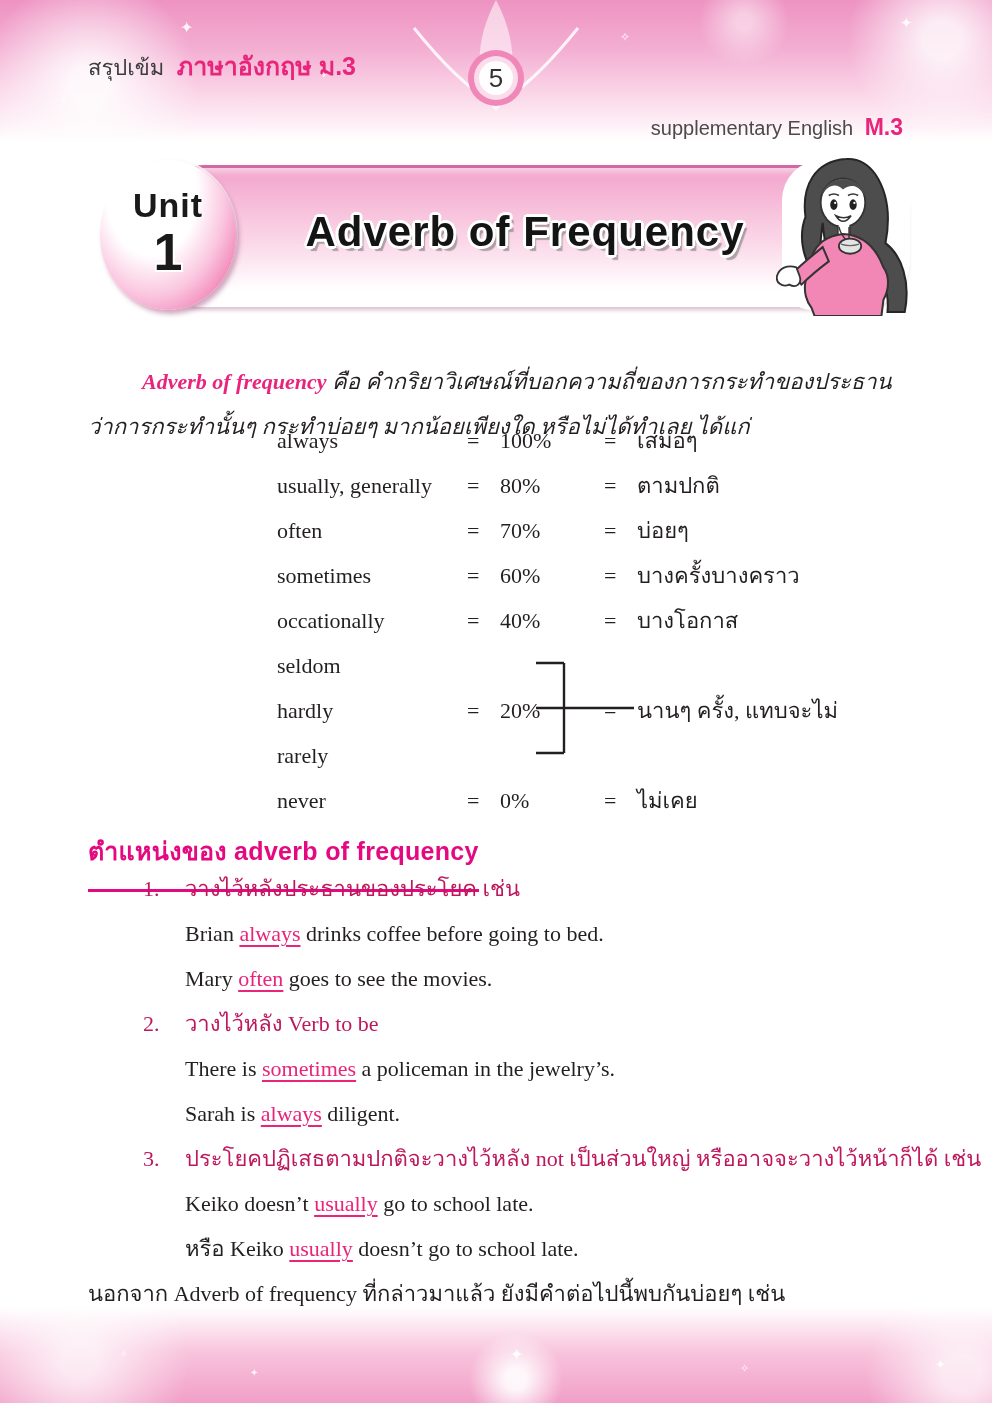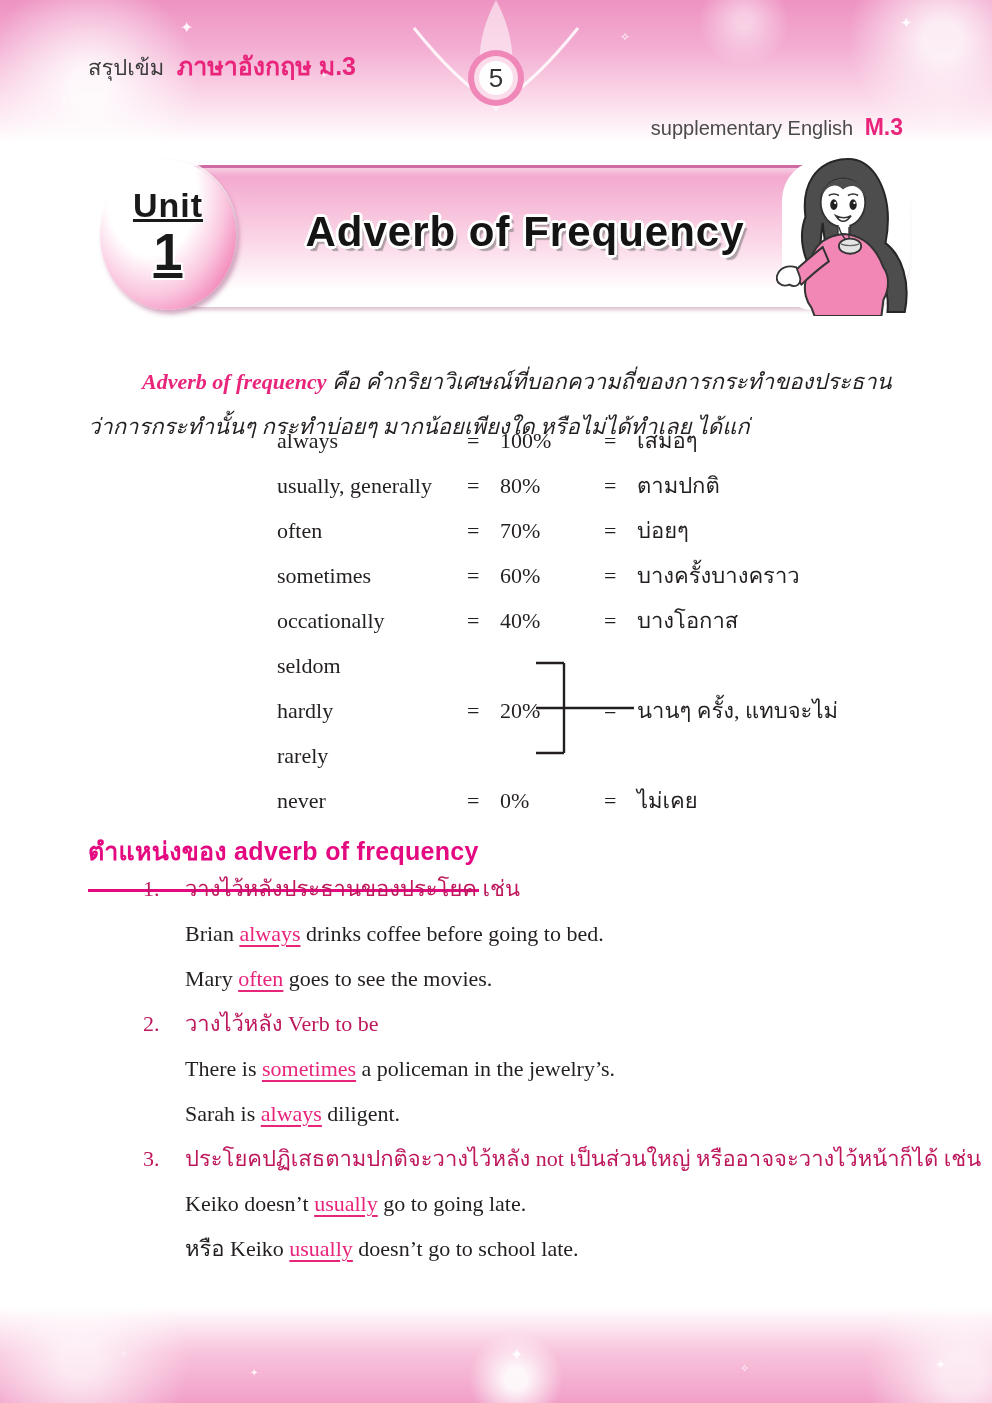--- a/index.html
+++ b/index.html
@@ -28,21 +28,21 @@
   
   .banner{position:absolute;left:100px;top:158px;width:810px;height:155px;}
   .pill{position:absolute;left:58px;right:2px;top:7px;bottom:6px;border-radius:46px;
     background:linear-gradient(180deg,#f2a3cb 0%,#f6b9d7 22%,#fbd9e9 55%,#ffffff 88%,#ffffff 100%);
     border-top:3px solid #cf6aa4;
     box-shadow:0 3px 4px rgba(150,70,115,.35), inset 0 -10px 14px rgba(255,255,255,.95), inset 0 4px 6px rgba(255,255,255,.5);}
   .pill-cap{position:absolute;right:0;top:2px;width:128px;height:150px;border-radius:40px 40px 50px 30px;background:#ffffff;}
   .unit-circle{position:absolute;left:0;top:2px;width:136px;height:150px;border-radius:50%;
     background:radial-gradient(ellipse at 38% 22%, #ffffff 0%, #ffffff 38%, #fac6df 62%, #f178ae 86%, #ee62a2 100%);
     box-shadow:3px 4px 5px rgba(150,60,110,.45), 0 0 0 2px rgba(255,255,255,.85);
-    text-align:center;font-family:"Liberation Sans",sans-serif;font-weight:bold;color:#1a1a1a;text-decoration:underline;}
+    text-align:center;font-family:"Liberation Sans",sans-serif;font-weight:bold;color:#1a1a1a;}
   .unit-word{display:block;margin-top:26px;font-size:34px;letter-spacing:1px;
     text-shadow:-1px -1px 0 #fff,1px -1px 0 #fff,-1px 1px 0 #fff,1px 1px 0 #fff;}
   .unit-no{display:block;font-size:52px;line-height:54px;
     text-shadow:-2px -2px 0 #fff,2px -2px 0 #fff,-2px 2px 0 #fff,2px 2px 0 #fff;}
   .banner-title{position:absolute;left:175px;right:135px;top:50px;text-align:center;
     font-family:"Liberation Sans",sans-serif;font-weight:bold;font-size:42px;color:#141414;letter-spacing:1px;
     text-shadow:-2px -2px 0 #fff,2px -2px 0 #fff,-2px 2px 0 #fff,2px 2px 0 #fff,0 -3px 0 #fff,0 3px 0 #fff,-3px 0 0 #fff,3px 0 0 #fff,4px 5px 1px rgba(110,110,110,.55);}
   .mascot{position:absolute;right:-8px;top:-4px;width:142px;height:162px;}
 
   
@@ -231,26 +231,27 @@
       <span>There is </span><span class="key">sometimes</span><span> a policeman in the jewelry’s.</span>
     </div>
     <div class="line example">
       <span>Sarah is </span><span class="key">always</span><span> diligent.</span>
     </div>
 
     <div class="line rule">
       <span class="num">3.</span><span>ประโยคปฏิเสธตามปกติจะวางไว้หลัง not เป็นส่วนใหญ่ หรืออาจจะวางไว้หน้าก็ได้ เช่น</span>
     </div>
     <div class="line example">
-      <span>Keiko doesn’t </span><span class="key">usually</span><span> go to going late.</span>
+      <span>Keiko doesn’t </span><span class="key">usually</span><span> go to school late.</span>
     </div>
     <div class="line example">
       <span>หรือ Keiko </span><span class="key">usually</span><span> doesn’t go to school late.</span>
     </div>
 
+    <div class="line">นอกจาก Adverb of frequency ที่กล่าวมาแล้ว ยังมีคำต่อไปนี้พบกันบ่อยๆ เช่น</div>
   </div>
 
   <div class="footer">
     <span class="sparkle" style="left:510px;top:38px;font-size:16px;">✦</span>
     <span class="sparkle" style="left:740px;top:55px;font-size:11px;">✧</span>
     <span class="sparkle" style="left:250px;top:60px;font-size:10px;">✦</span>
     <span class="sparkle" style="left:120px;top:42px;font-size:9px;">✧</span>
     <span class="sparkle" style="left:935px;top:50px;font-size:13px;">✦</span>
   </div>
 

